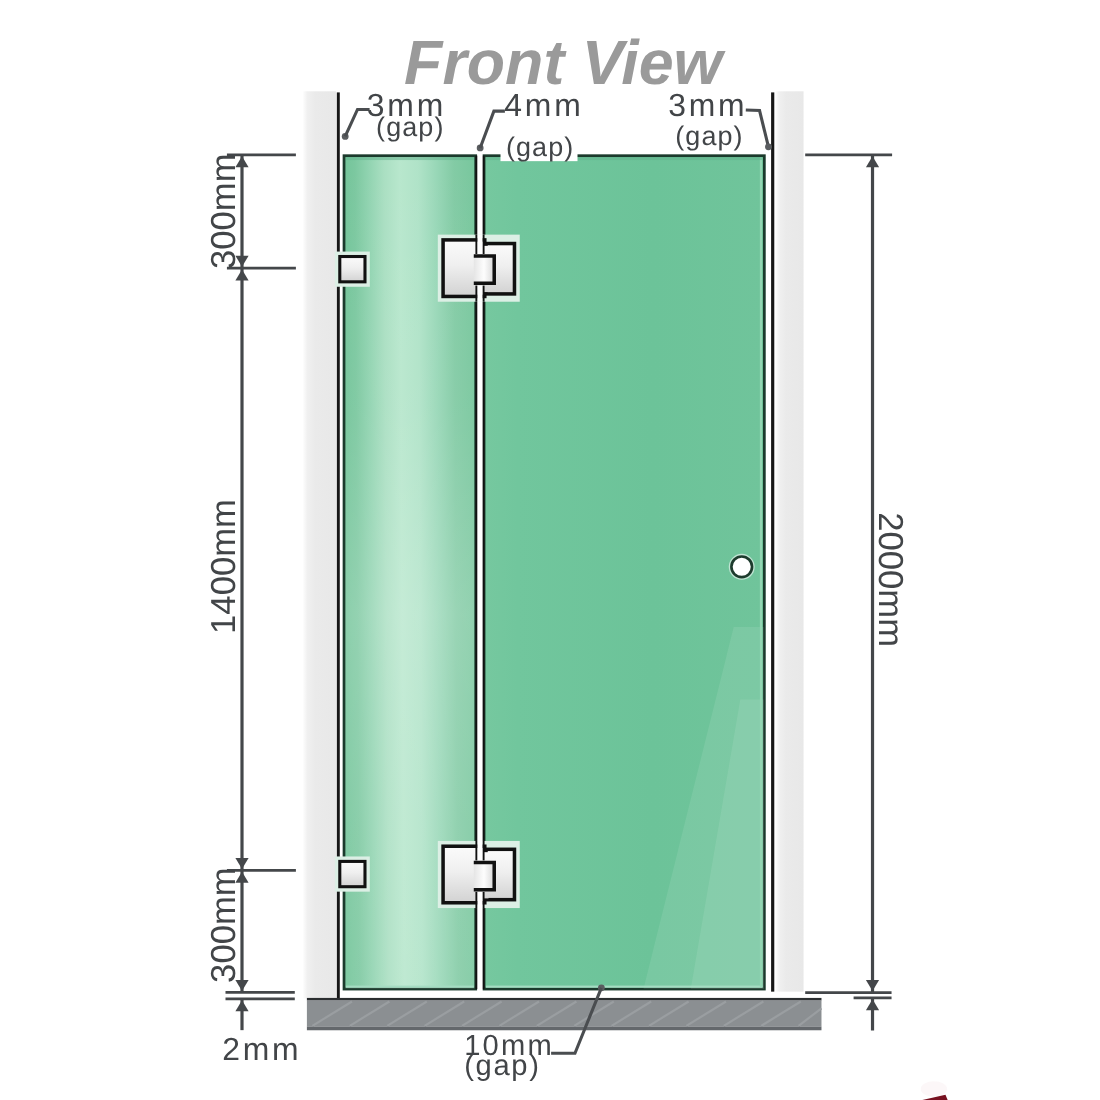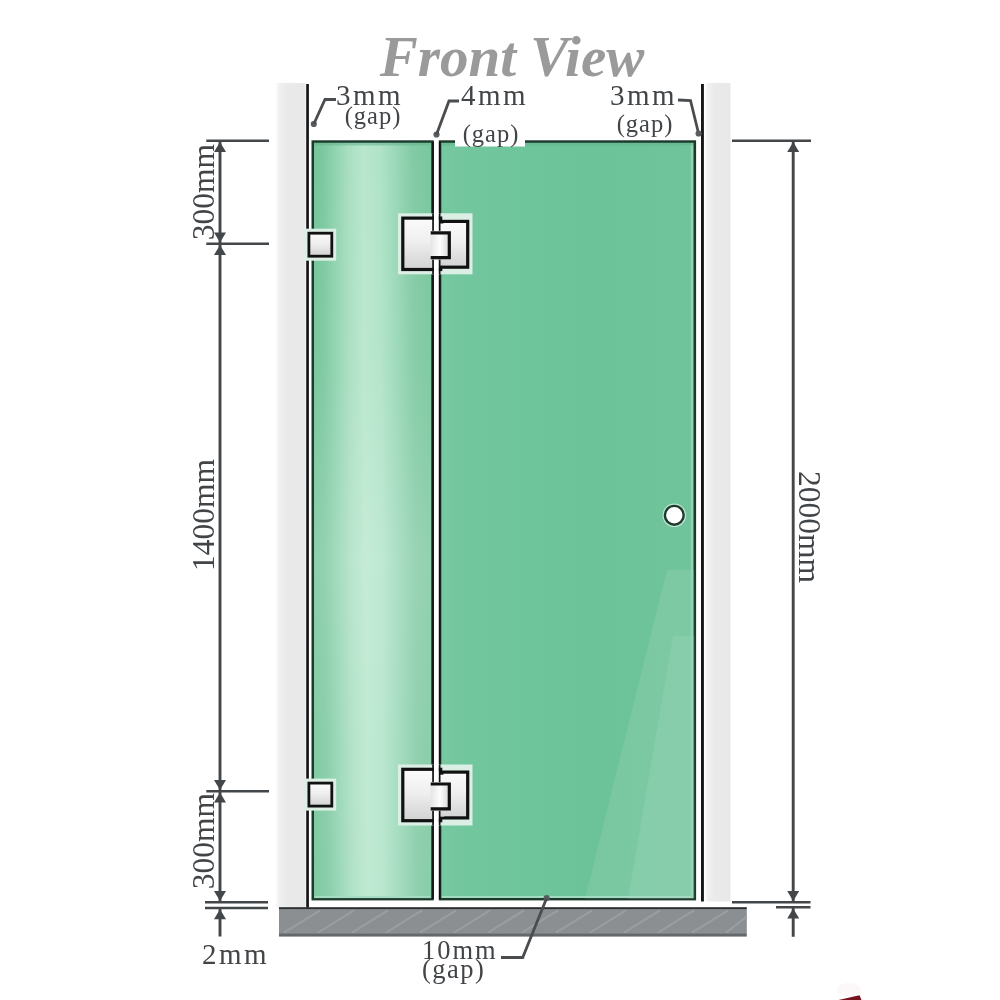--- a/index.html
+++ b/index.html
@@ -1,17 +1,17 @@
 <!DOCTYPE html>
 <html><head>
 <meta charset="utf-8">
 <style>
   html,body{margin:0;padding:0;background:#ffffff;}
   .page{position:relative;width:876px;height:1000px;background:#ffffff;overflow:hidden;
-        font-family:Liberation Serif, serif;}
+        font-family:Liberation Sans, sans-serif;}
 </style>
 </head>
 <body>
 <div class="page">
 <svg width="1000" height="1000" viewBox="0 0 1000 1000">
 <defs>
   <linearGradient id="wallg" x1="0" y1="0" x2="1" y2="0">
     <stop offset="0" stop-color="#fdfdfd"></stop>
     <stop offset="0.13" stop-color="#f0f0f0"></stop>
     <stop offset="0.38" stop-color="#eaeaea"></stop>

